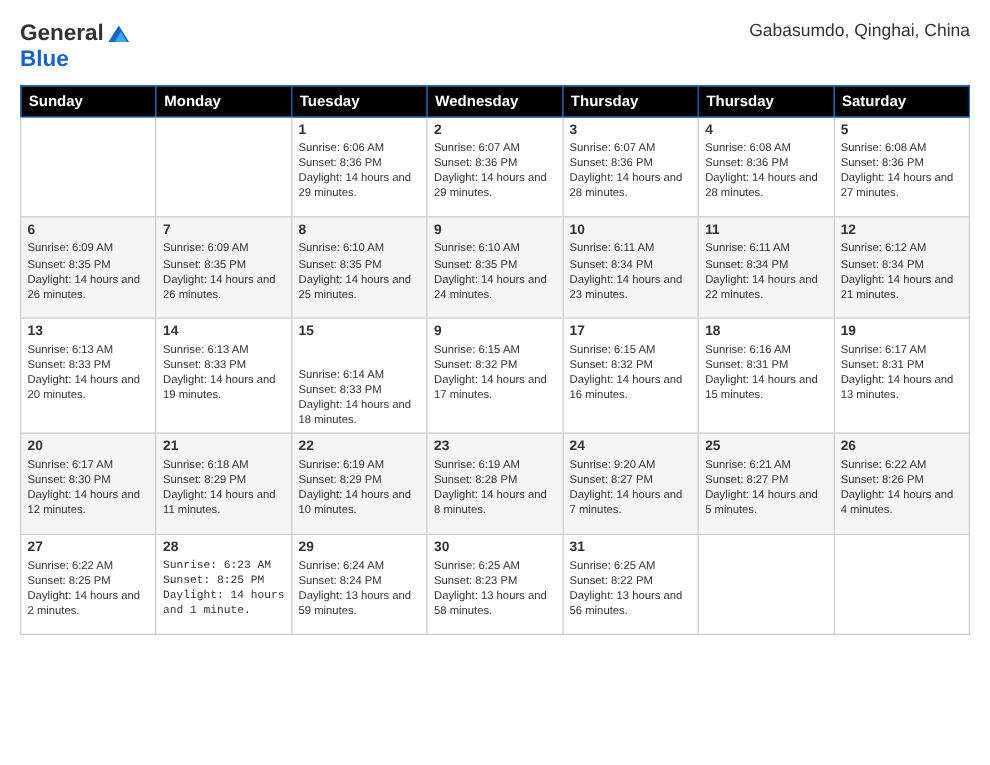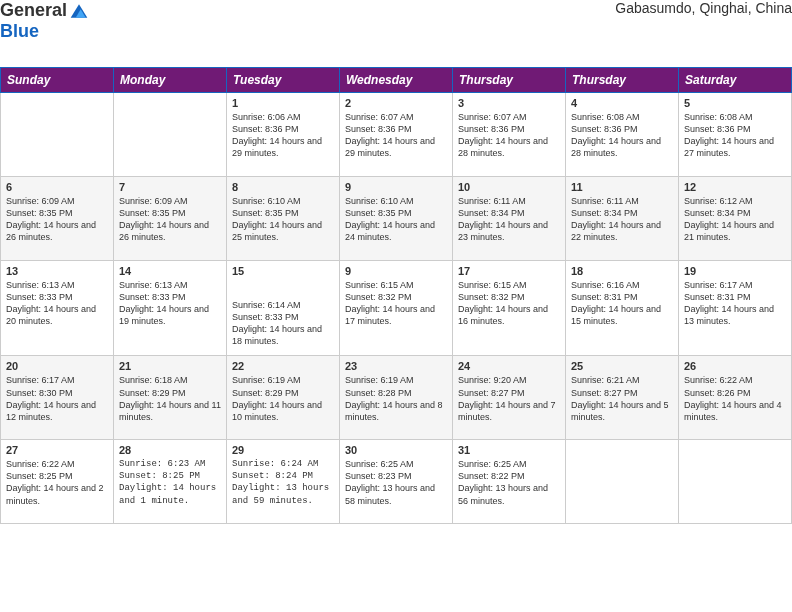--- a/index.html
+++ b/index.html
@@ -6,23 +6,23 @@
     body {
       width: 792px;
       height: 612px;
       font-family: Arial, sans-serif;
       background: #fff;
       overflow: hidden;
     }
     .page {
       width: 792px;
       height: 524px;
+      padding: 16px;
       display: flex;
       flex-direction: column;
-      gap: 15px;
     }
     .header {
       display: flex;
       justify-content: space-between;
       align-items: flex-start;
       margin-bottom: 10px;
     }
     .logo {
       display: flex;
       flex-direction: column;
@@ -59,28 +59,27 @@
     .subtitle {
       font-size: 14px;
       color: #333;
     }
     .calendar {
       width: 100%;
       border-collapse: collapse;
       flex: 1;
     }
     .calendar th {
-      background-color: #701a75;
+      background-color: #000000;
       color: white;
       text-align: left;
       padding: 5px 6px;
       font-size: 12px;
       font-weight: bold;
       border: 1px solid #1565c0;
-      font-style: italic;
     }
     .calendar td {
       border: 1px solid #ccc;
       vertical-align: top;
       padding: 4px 5px;
       font-size: 9.5px;
       color: #333;
       width: calc(100% / 7);
       height: 80px;
     }
@@ -308,21 +307,21 @@
 Daylight: 14 hours and 2 minutes.</div>
           </td>
           <td>
             <div class="day-number">28</div>
             <div class="day-info" style="white-space: pre-line; font-family: Liberation Mono, monospace;">Sunrise: 6:23 AM
 Sunset: 8:25 PM
 Daylight: 14 hours and 1 minute.</div>
           </td>
           <td>
             <div class="day-number">29</div>
-            <div class="day-info" style="white-space: pre-line; font-family: Liberation Mono, monospace;">Sunrise: 6:24 AM
+            <div class="day-info" style="white-space: pre-line;">Sunrise: 6:24 AM
 Sunset: 8:24 PM
 Daylight: 13 hours and 59 minutes.</div>
           </td>
           <td>
             <div class="day-number">30</div>
             <div class="day-info" style="white-space: pre-line;">Sunrise: 6:25 AM
 Sunset: 8:23 PM
 Daylight: 13 hours and 58 minutes.</div>
           </td>
           <td>

